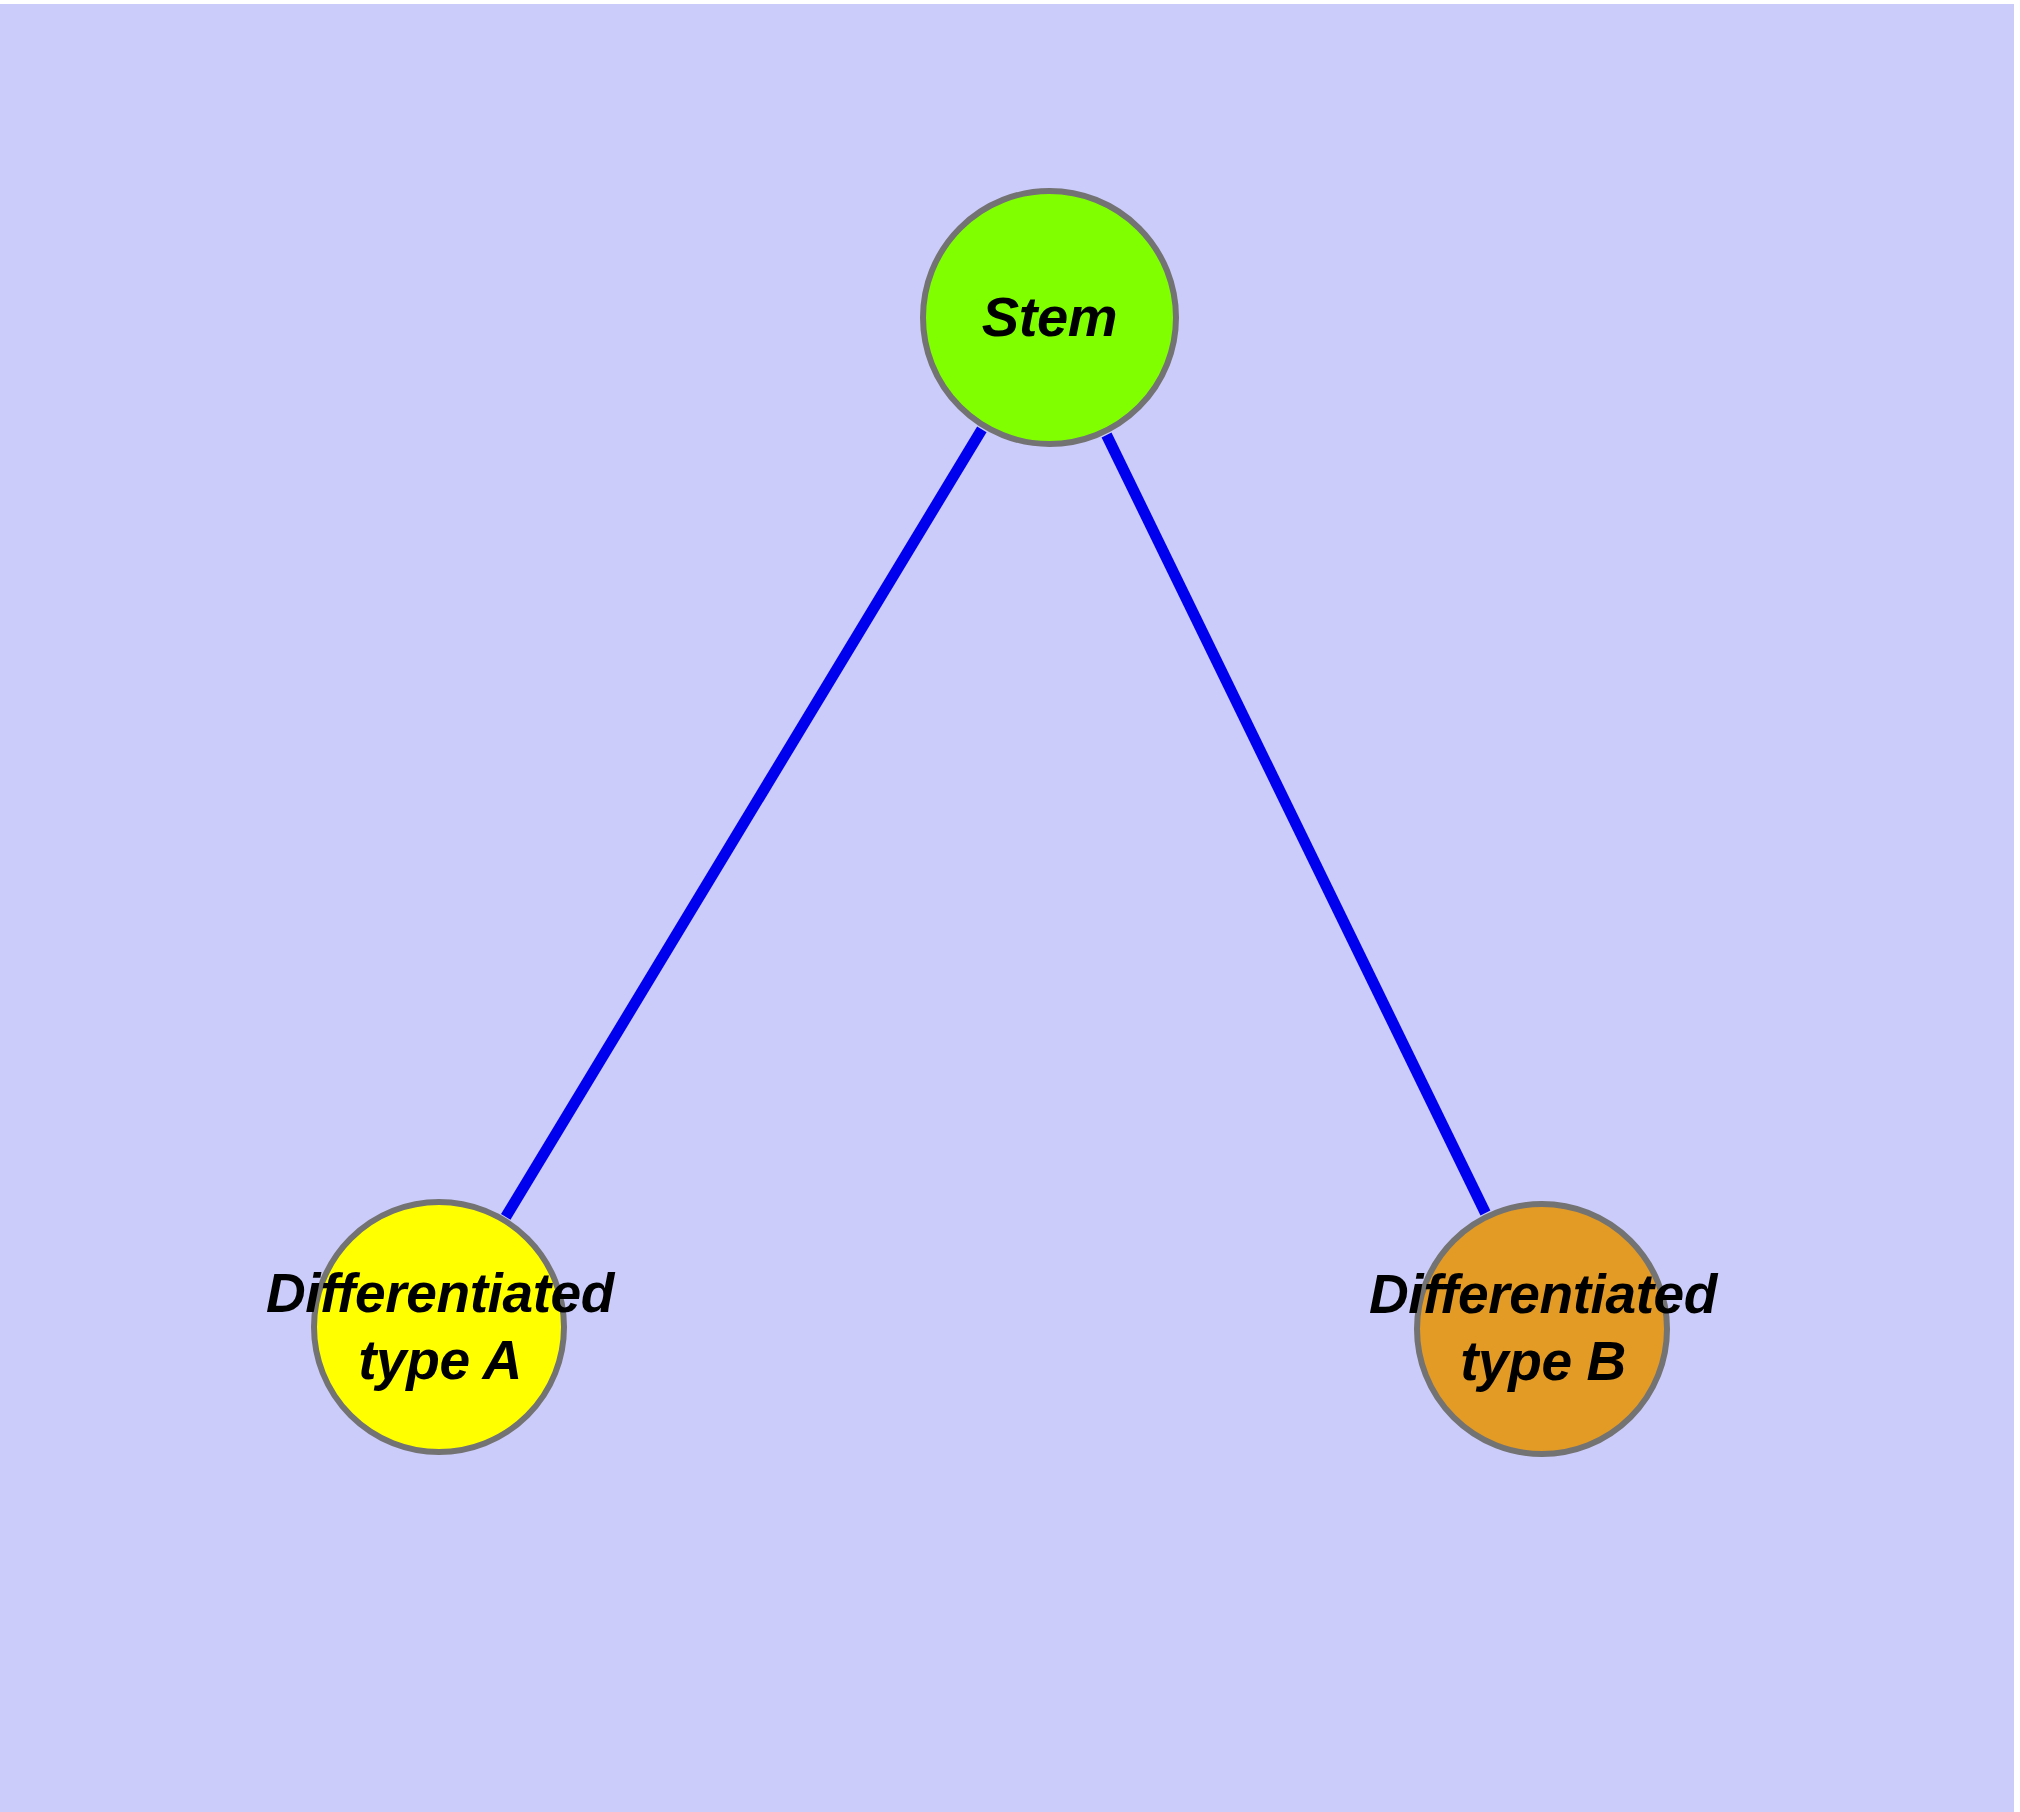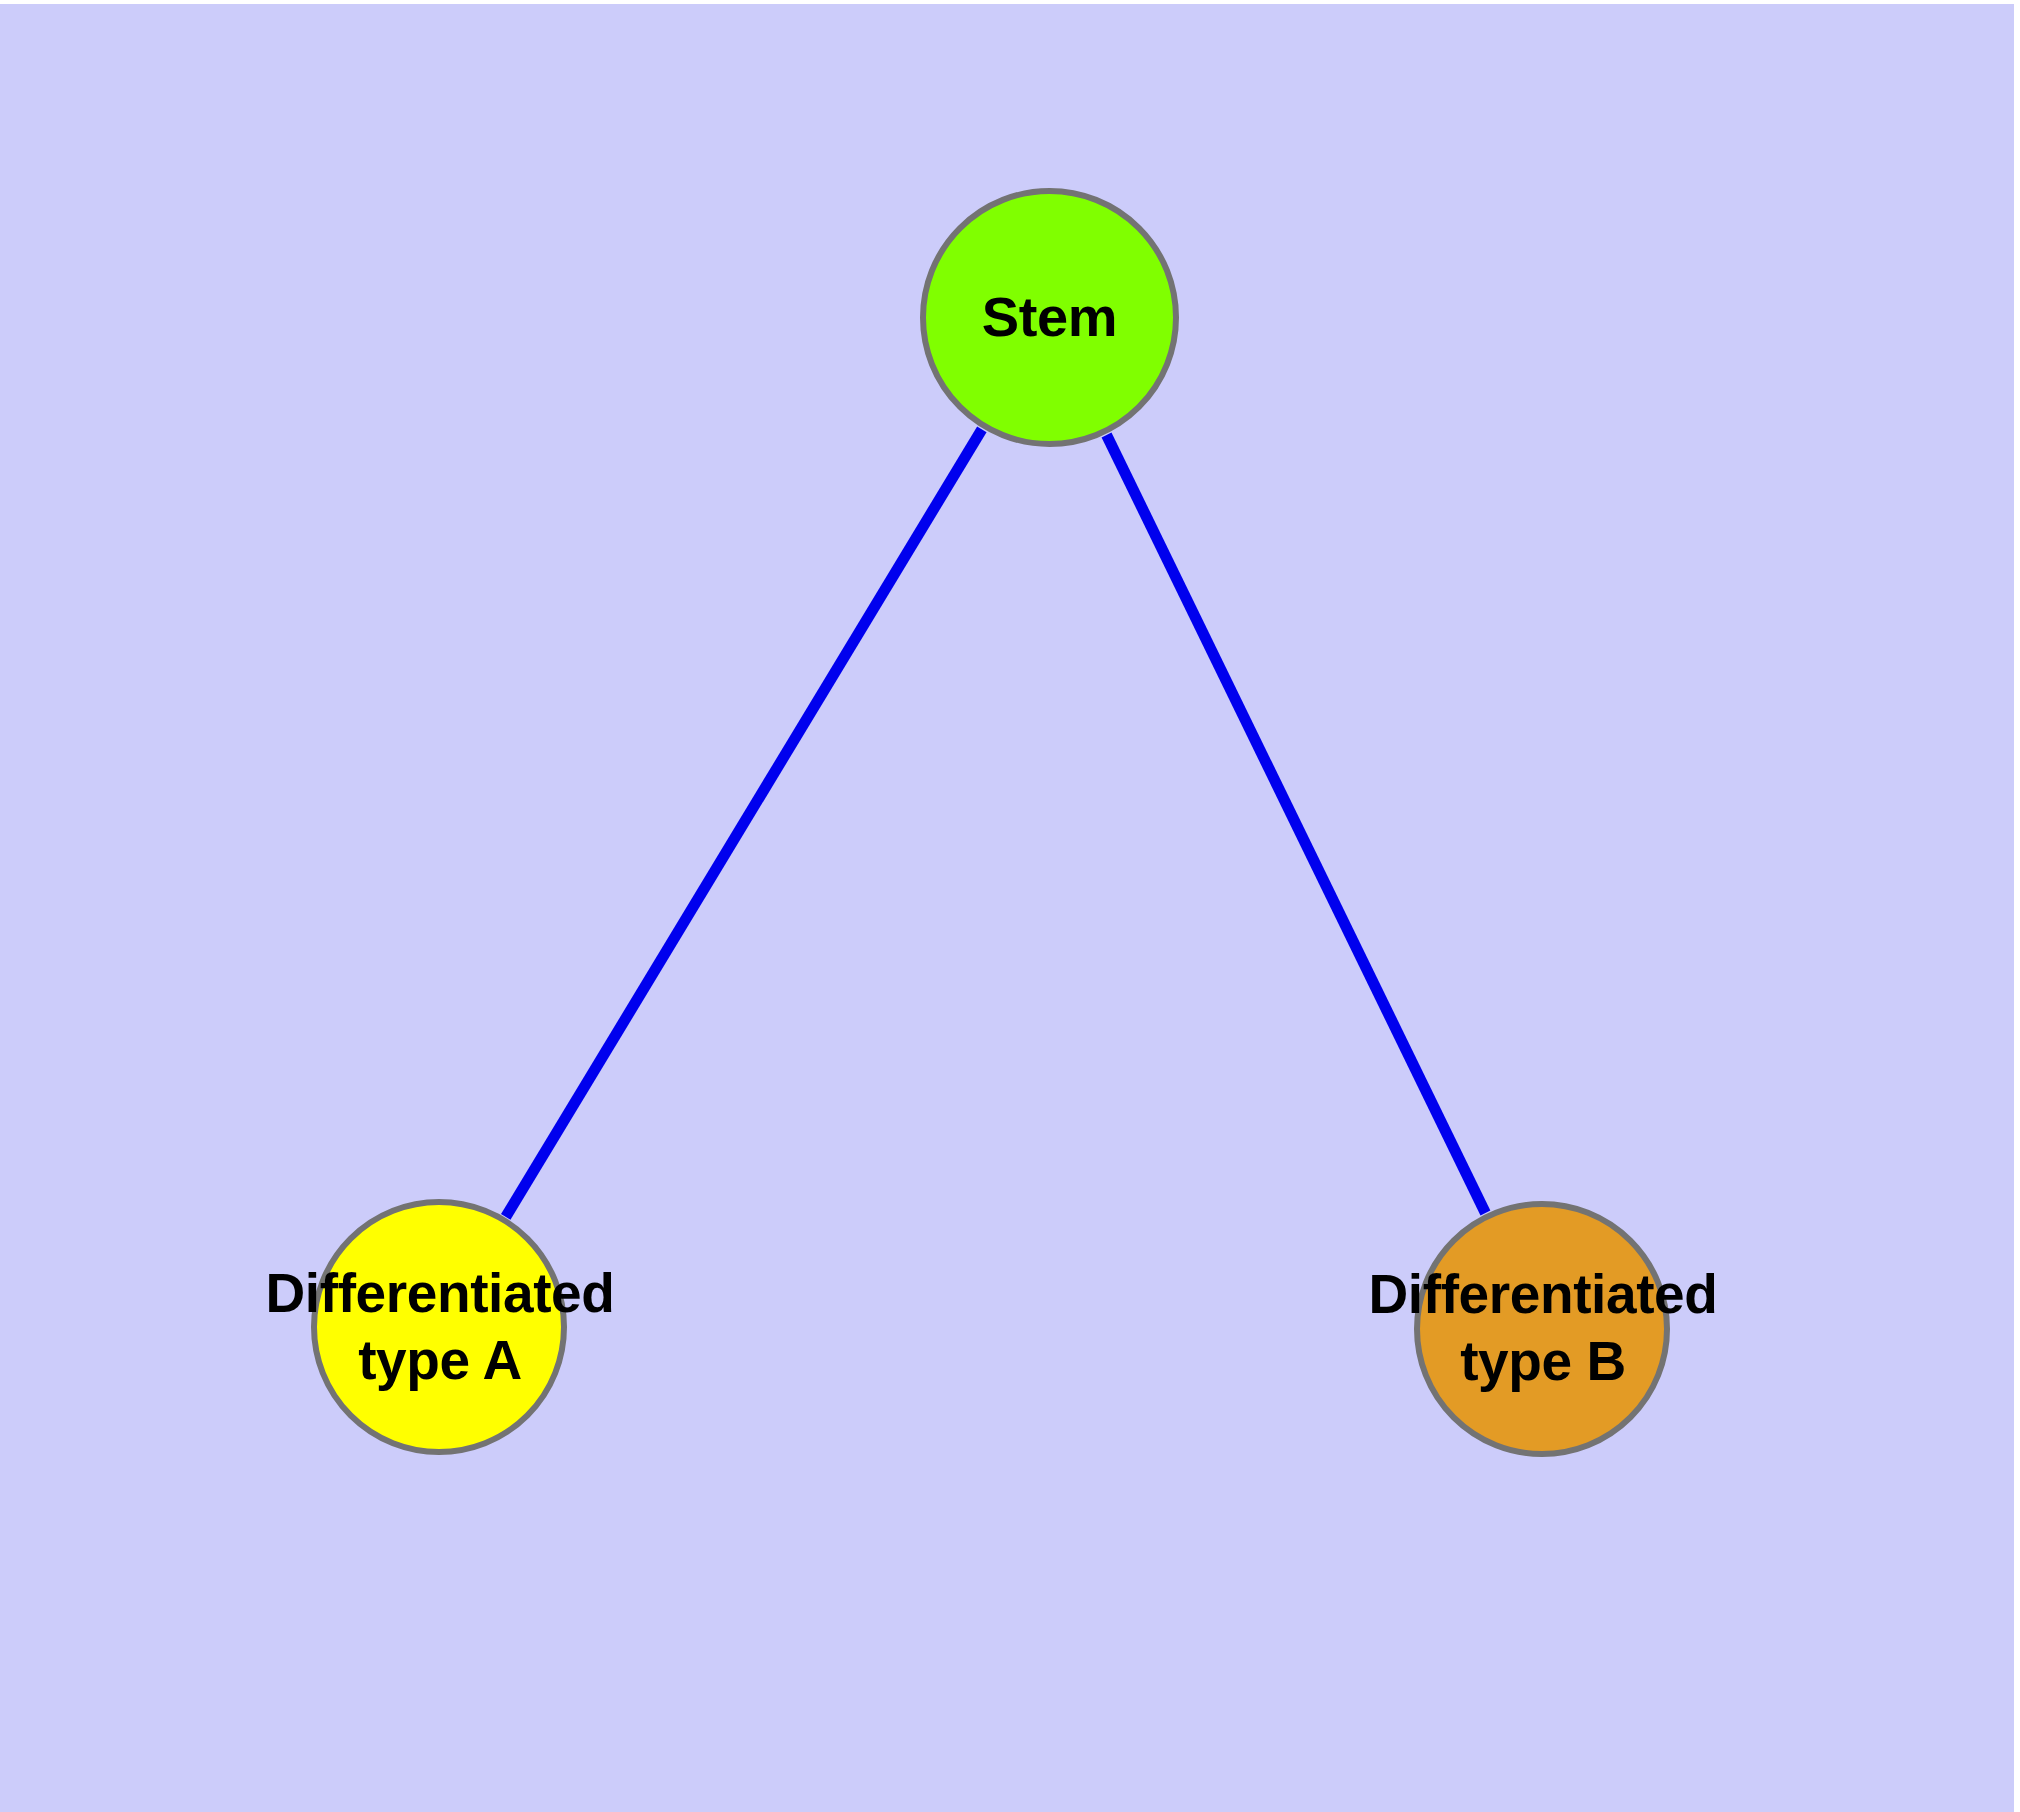--- a/index.html
+++ b/index.html
@@ -89,21 +89,21 @@
   #label-diff-b {
     left: 1204px;
     top: 1257px;
     width: 678px;
     font-size: 55px;
   }
 </style>
 </head>
 <body style="background: rgb(255, 255, 255);">
 
-<div id="graph-canvas" style="background: rgb(204, 204, 250);">
+<div id="graph-canvas" style="background: rgb(204, 204, 250); font-style: italic;">
 
   <svg id="edge-layer" viewBox="0 0 2376 2133">
     <line x1="1158.328728585319" y1="501.78956146511837" x2="596.6365795781269" y2="1430.9219912811818" stroke="#0000ee" stroke-width="13" stroke-linecap="butt"></line>
     <line x1="1305.4280507827425" y1="508.45381167609617" x2="1752.447638188462" y2="1426.3442897742427" stroke="#0000ee" stroke-width="13" stroke-linecap="butt"></line>
   </svg>
 
   <div class="graph-node" id="node-stem" style="background: rgb(128, 255, 0); border-color: rgb(115, 115, 115); left: 920px; top: 184px; width: 259px; height: 259px;"></div>
   <div class="node-label" id="label-stem" style="color: rgb(0, 0, 0); top: 279px;">Stem</div>
 
   <div class="graph-node" id="node-diff-a" style="background: rgb(255, 255, 0); border-color: rgb(115, 115, 115); left: 311px; top: 1195px; width: 256px; height: 256px;"></div>

